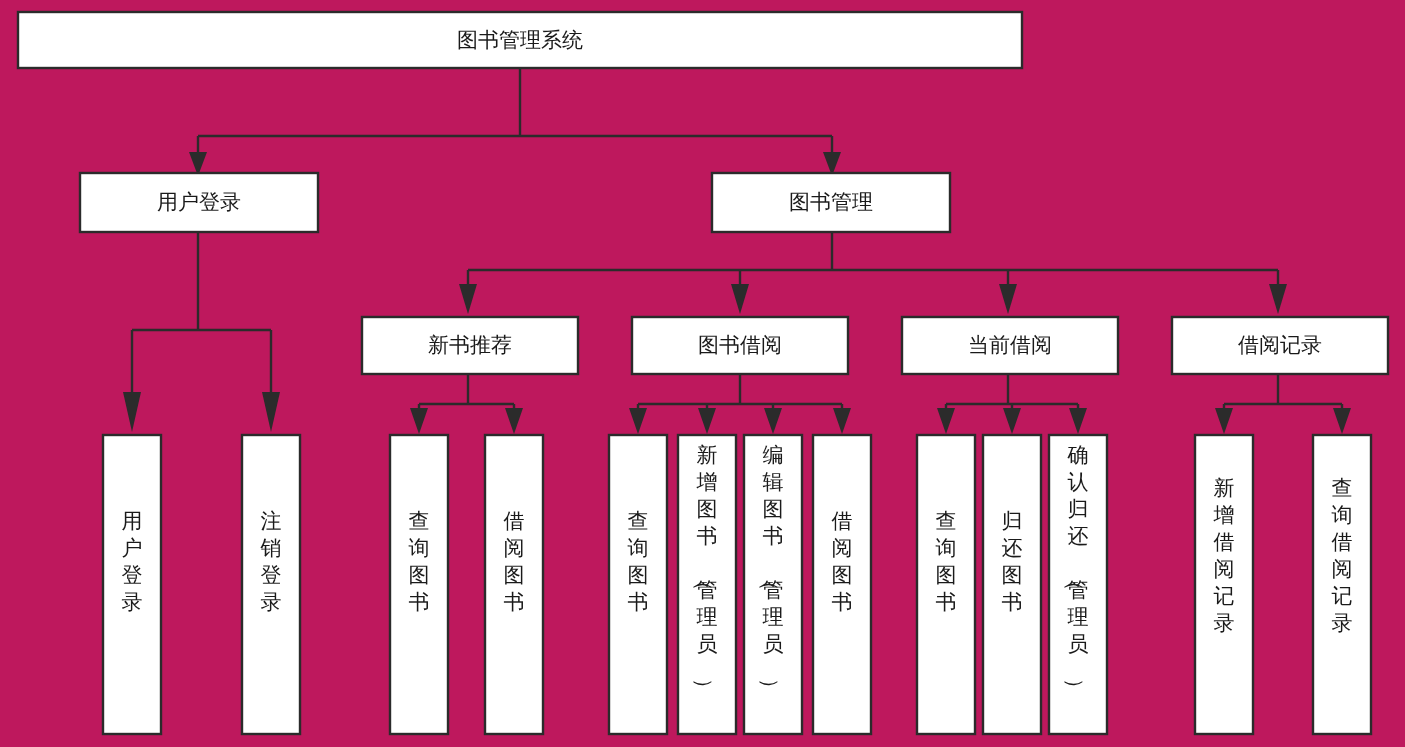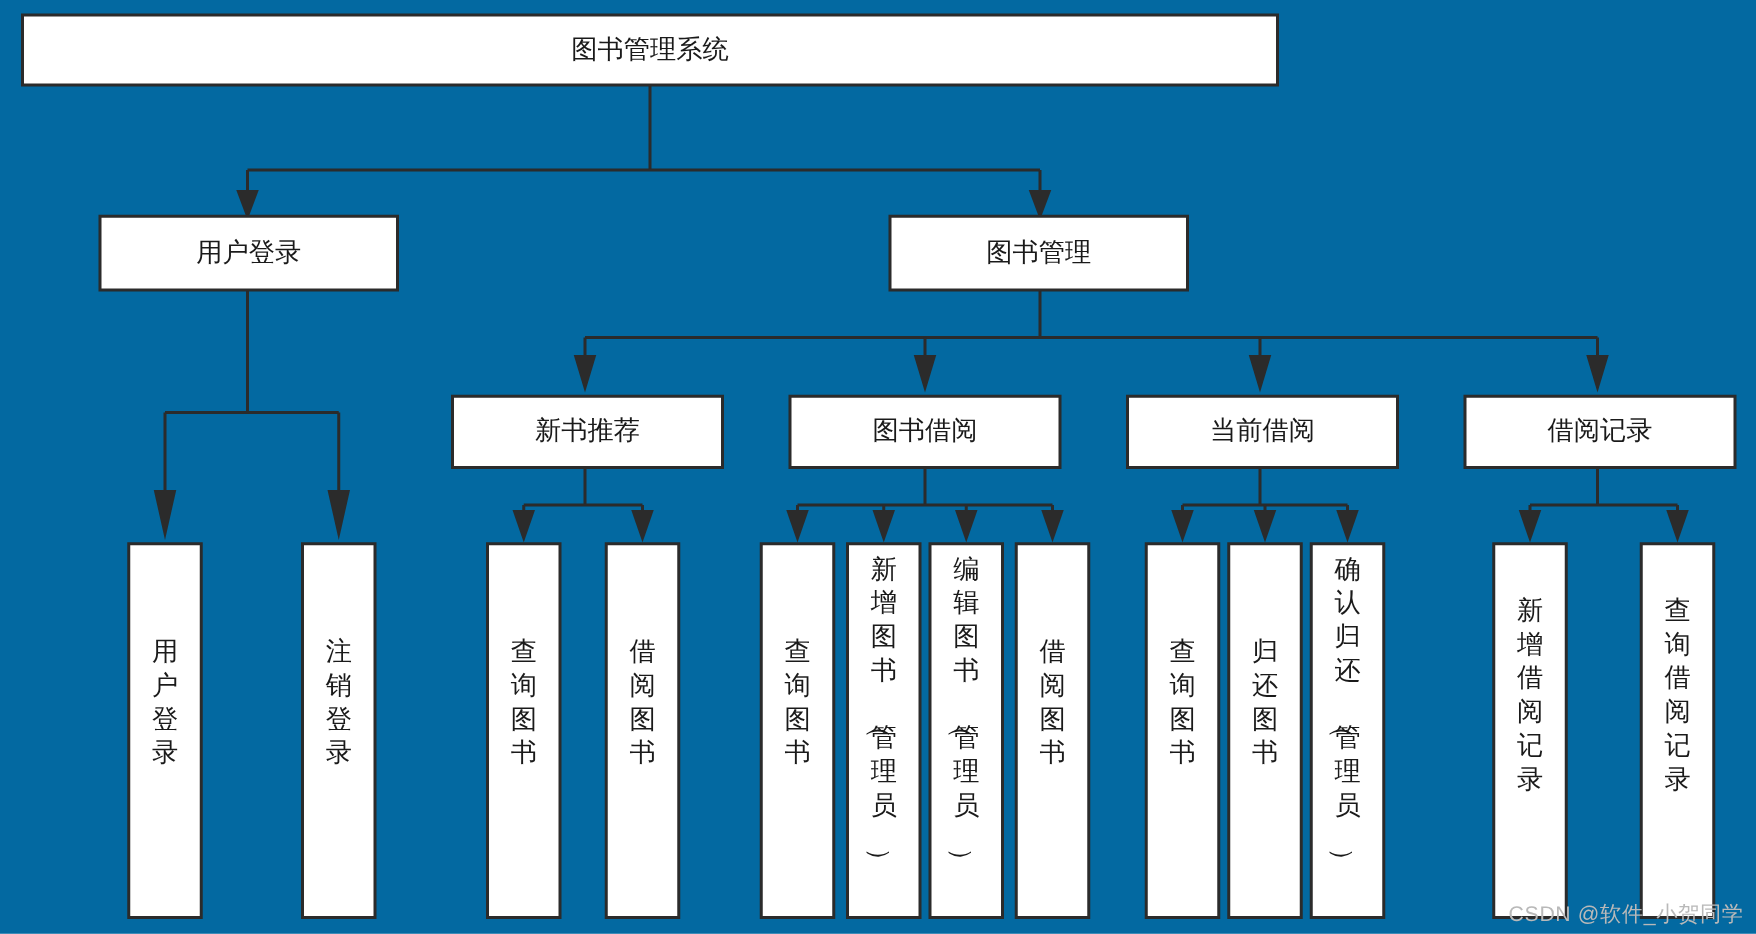--- a/index.html
+++ b/index.html
@@ -11,21 +11,21 @@
   body {
     width: 1405px;
     height: 747px;
     font-family: "Liberation Sans", "DejaVu Sans", sans-serif;
     overflow: hidden;
   }
   #diagram-root {
     position: relative;
     width: 1405px;
     height: 747px;
-    background: #0369a1;
+    background: #be185d;
   }
   svg#tree-svg {
     position: absolute;
     left: 0;
     top: 0;
     width: 1405px;
     height: 747px;
   }
   .node-box {
     fill: #ffffff;
@@ -248,14 +248,13 @@
       <text class="node-label-vertical" x="1224" y="495"><tspan x="1224" dy="0">新</tspan><tspan x="1224" dy="27">增</tspan><tspan x="1224" dy="27">借</tspan><tspan x="1224" dy="27">阅</tspan><tspan x="1224" dy="27">记</tspan><tspan x="1224" dy="27">录</tspan></text>
     </g>
 
     <g>
       <rect class="node-box" x="1313" y="435" width="58" height="299"></rect>
       <text class="node-label-vertical" x="1342" y="495"><tspan x="1342" dy="0">查</tspan><tspan x="1342" dy="27">询</tspan><tspan x="1342" dy="27">借</tspan><tspan x="1342" dy="27">阅</tspan><tspan x="1342" dy="27">记</tspan><tspan x="1342" dy="27">录</tspan></text>
     </g>
 
   </svg>
 
-  <div class="watermark">CSDN @软件_小贺同学</div>
 </div>
 
 </body></html>

